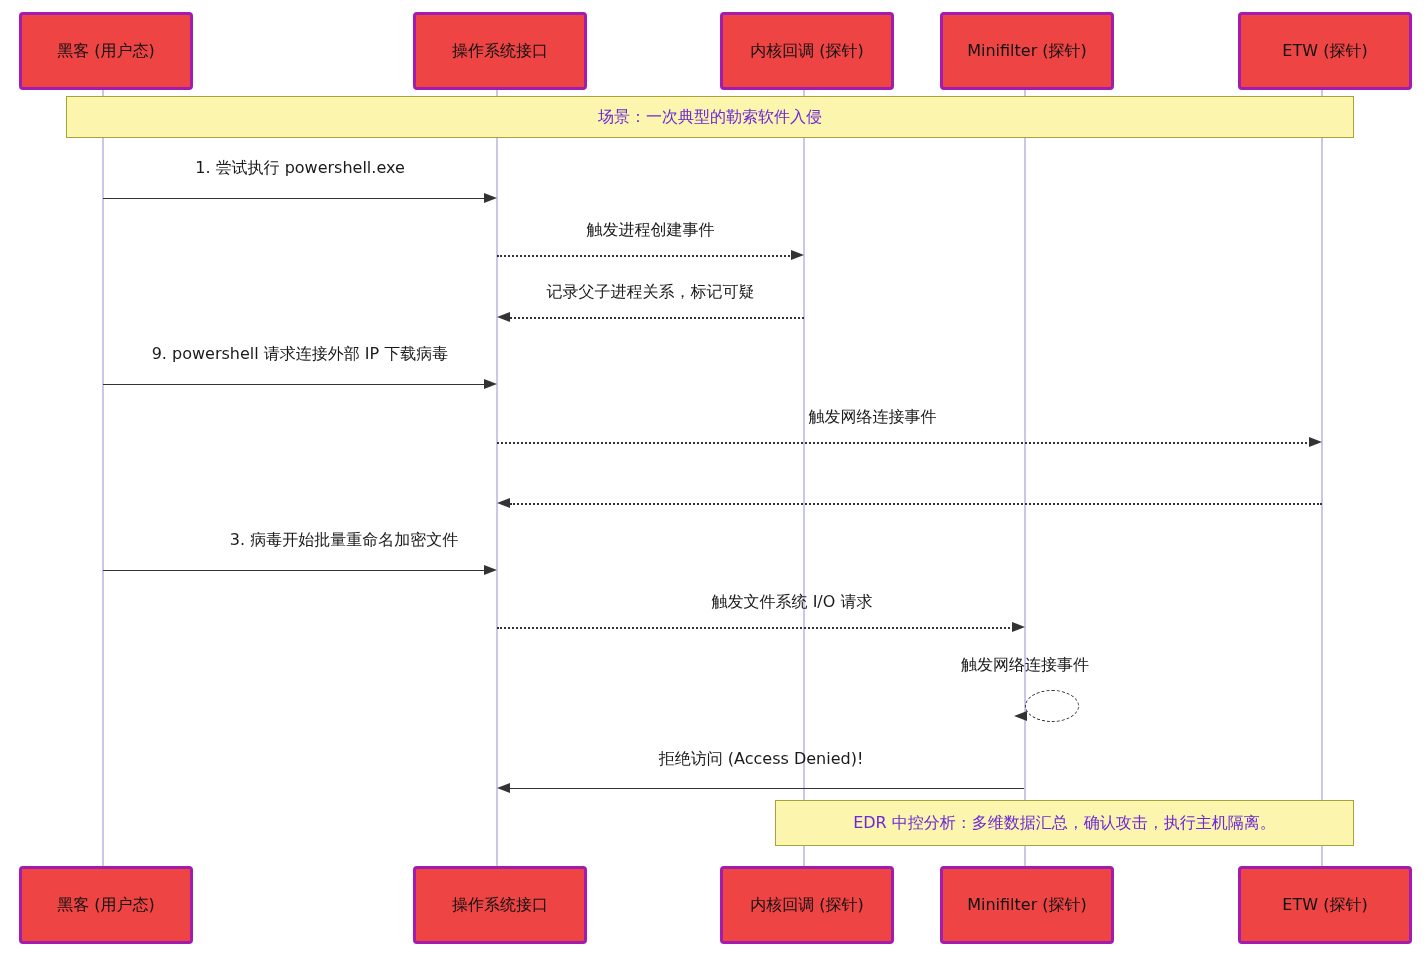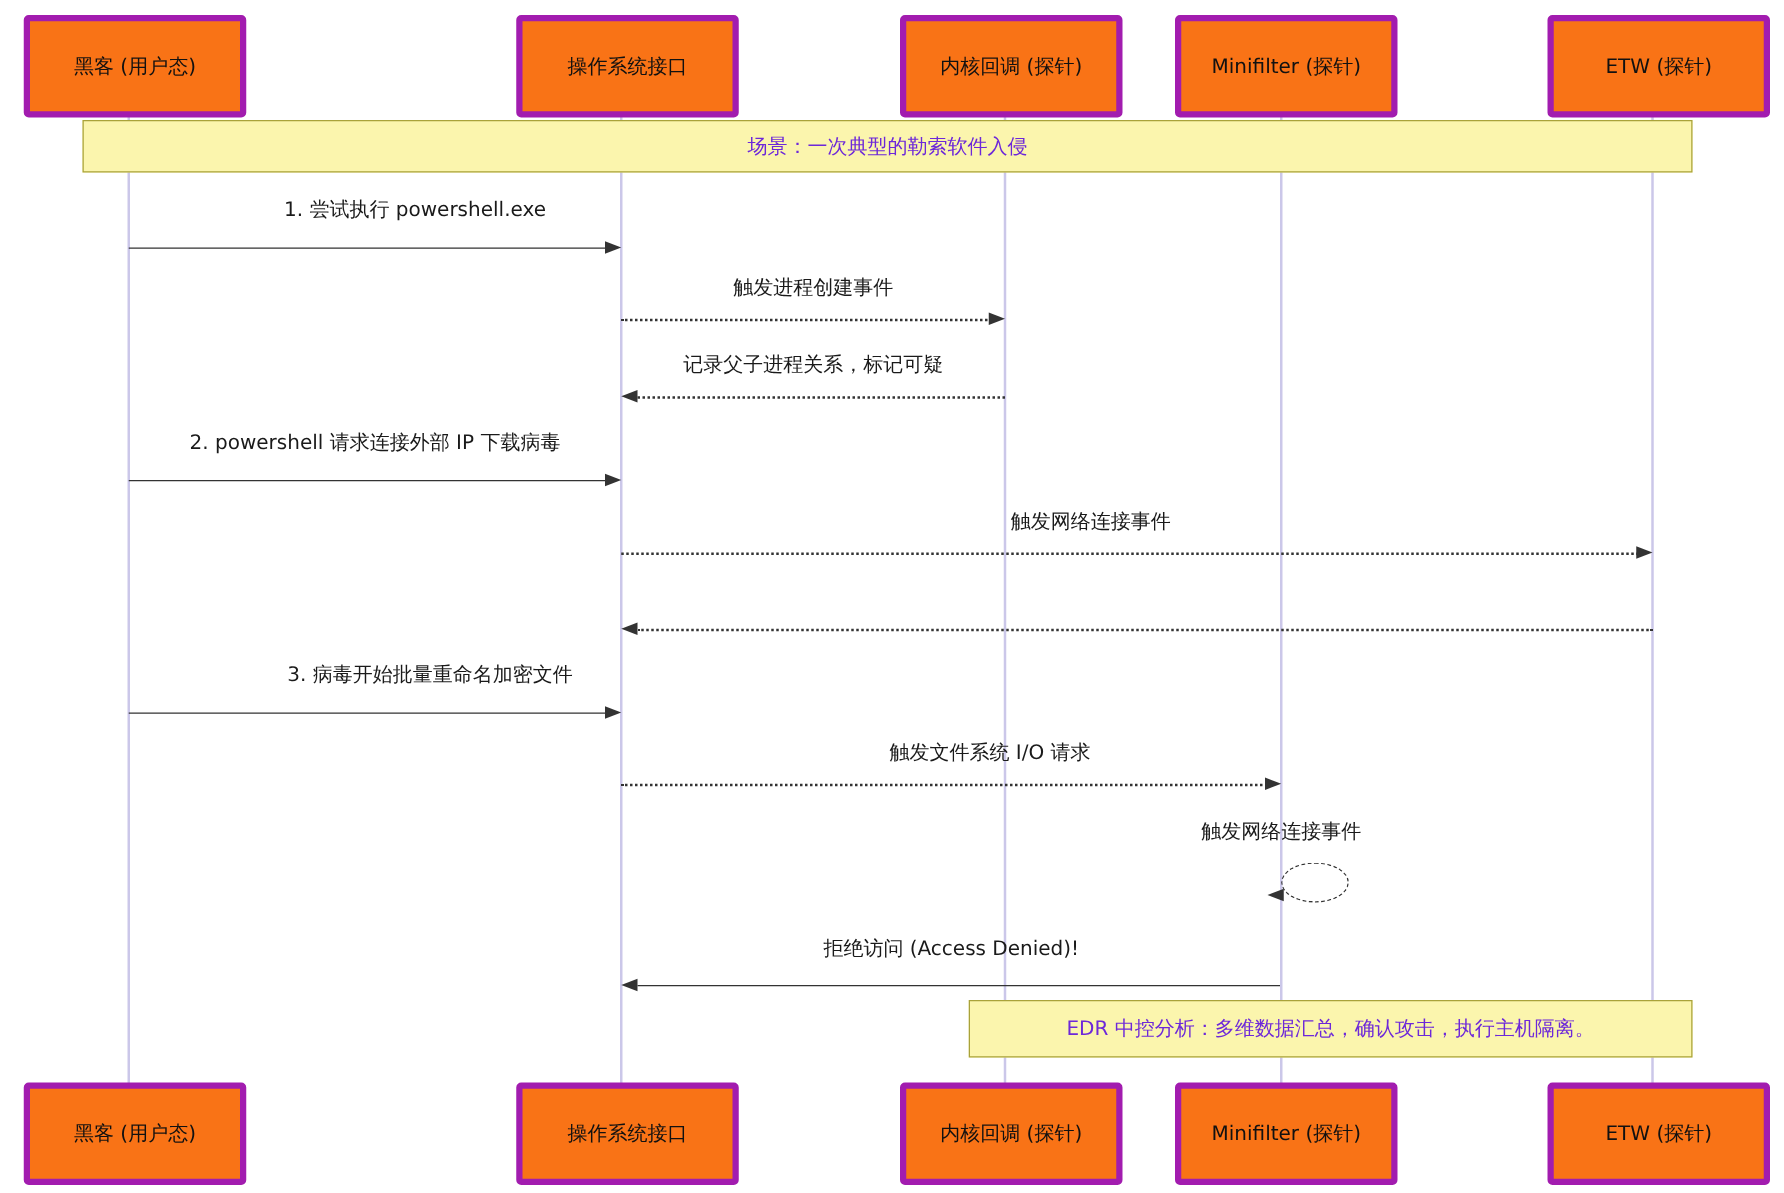--- a/index.html
+++ b/index.html
@@ -1,22 +1,22 @@
 <!DOCTYPE html>
 <html><head>
 <meta charset="utf-8">
 <style>
   html,body{margin:0;padding:0;background:#ffffff;}
   .canvas{
     position:relative;width:1427px;height:954px;background:#ffffff;
     font-family:"DejaVu Sans","Liberation Sans",sans-serif;color:#1a1a1a;overflow:hidden;
   }
   .actor{
-    position:absolute;width:168px;height:72px;background:#f97316;
-    border:5px solid #a21caf;border-radius:4px;display:flex;align-items:center;justify-content:center;
+    position:absolute;width:168px;height:72px;background:#ef4444;
+    border:3px solid #a21caf;border-radius:4px;display:flex;align-items:center;justify-content:center;
     font-size:16px;color:#111;z-index:3;text-align:center;
   }
   .lifeline{position:absolute;width:2px;background:#cbc7e9;top:85px;height:782px;z-index:1;}
   .note{
     position:absolute;background:#fbf5ad;border:1.5px solid #a9a23a;
     display:flex;align-items:center;justify-content:center;font-size:16px;color:#6d28d9;z-index:4;
   }
   .msg-label{position:absolute;height:22px;font-size:16px;text-align:center;z-index:2;white-space:nowrap;}
   .line{position:absolute;height:0;z-index:2;}
   .solid{border-top:1.8px solid #333333;}
@@ -58,33 +58,33 @@
       <span>Minifilter (探针)</span>
     </div>
   <div class="actor" style="left:1238px;top:12px;">
       <span>ETW (探针)</span>
     </div>
 
   <div class="note" style="left:66px;top:96px;width:1286px;height:40px;">
     <span>场景：一次典型的勒索软件入侵</span>
   </div>
 
-  <div class="msg-label" style="left:103px;top:158px;width:394px;margin-left:32px;">1. 尝试执行 powershell.exe</div>
+  <div class="msg-label" style="left:103px;top:158px;width:394px;">1. 尝试执行 powershell.exe</div>
   <div class="line solid" style="left:103px;top:198px;width:384px;"></div>
   <div class="head-right" style="left:484px;top:193px;"></div>
 
   <div class="msg-label" style="left:497px;top:220px;width:307px;">触发进程创建事件</div>
   <div class="line dotted" style="left:497px;top:255px;width:296px;"></div>
   <div class="head-right" style="left:791px;top:250px;"></div>
 
   <div class="msg-label" style="left:497px;top:282px;width:307px;">记录父子进程关系，标记可疑</div>
   <div class="line dotted" style="left:510px;top:317px;width:294px;"></div>
   <div class="head-left" style="left:497px;top:312px;"></div>
 
-  <div class="msg-label" style="left:103px;top:344px;width:394px;">2. powershell 请求连接外部 IP 下载病毒</div>
+  <div class="msg-label" style="left:103px;top:344px;width:394px;">9. powershell 请求连接外部 IP 下载病毒</div>
   <div class="line solid" style="left:103px;top:384px;width:384px;"></div>
   <div class="head-right" style="left:484px;top:379px;"></div>
 
   <div class="msg-label" style="left:497px;top:407px;width:751px;">触发网络连接事件</div>
   <div class="line dotted" style="left:497px;top:442px;width:814px;"></div>
   <div class="head-right" style="left:1309px;top:437px;"></div>
 
   <div class="line dotted" style="left:510px;top:503px;width:812px;"></div>
   <div class="head-left" style="left:497px;top:498px;"></div>
 

